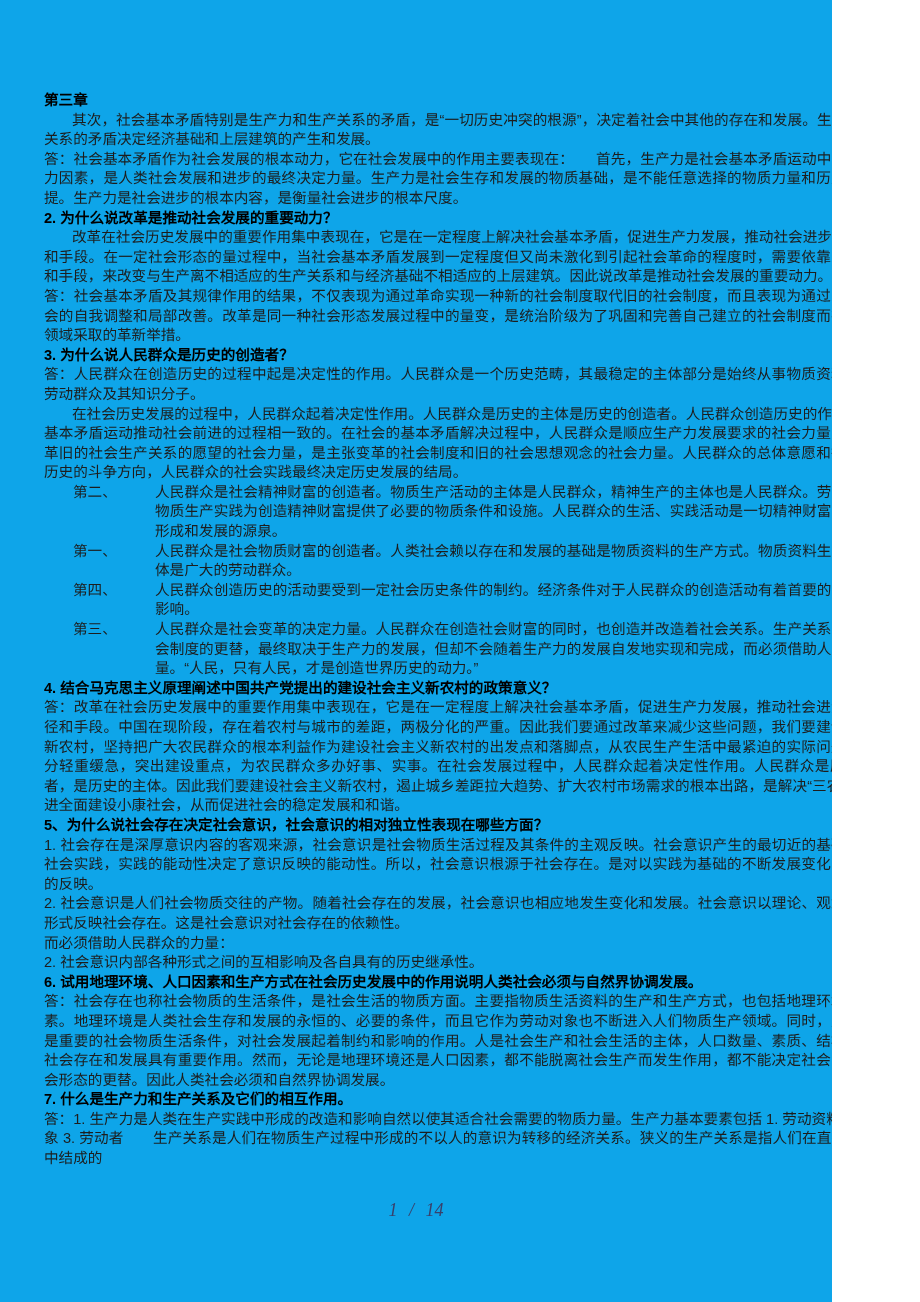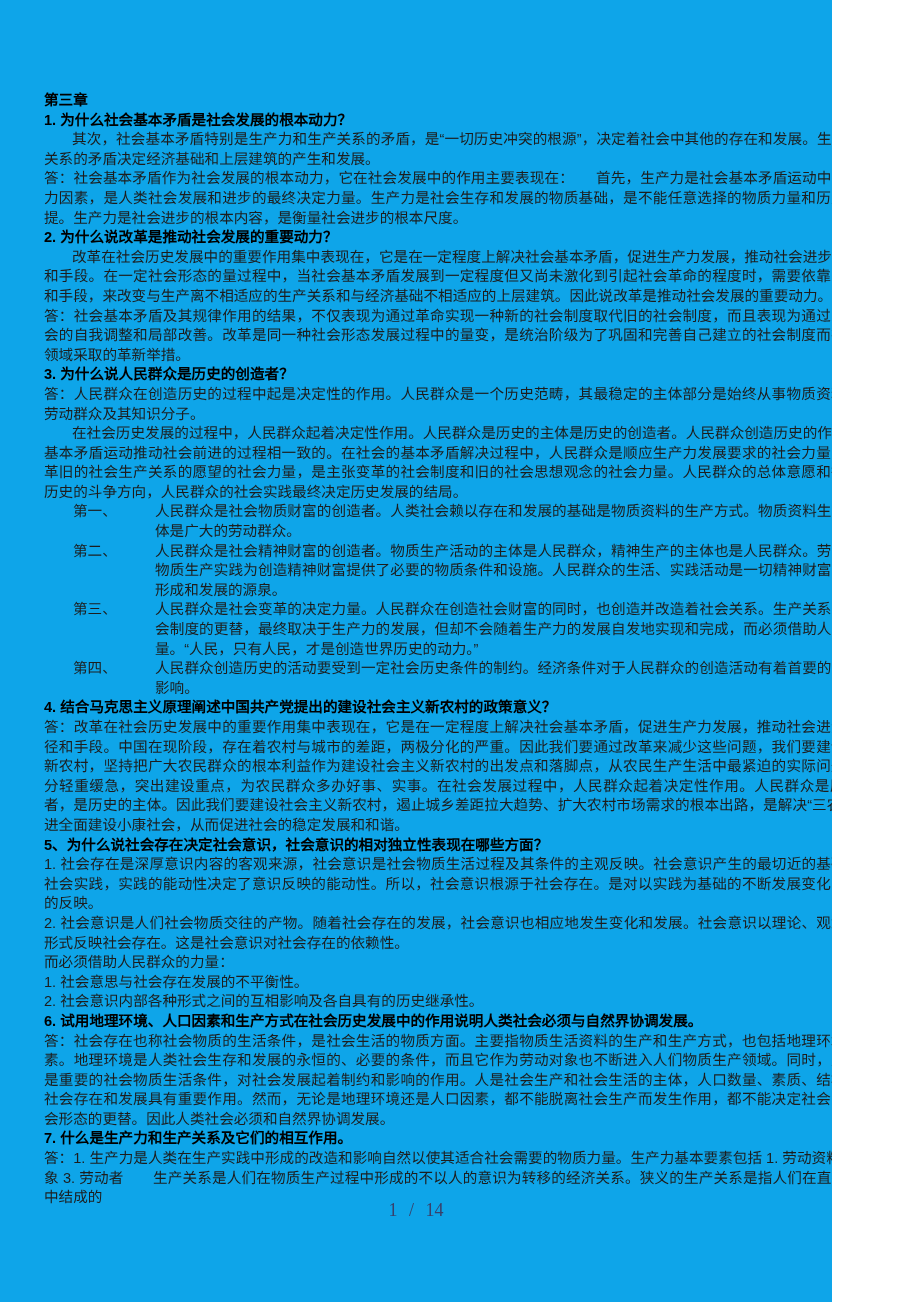--- a/index.html
+++ b/index.html
@@ -39,61 +39,60 @@
   .footer {
     position: absolute;
     left: 0;
     top: 1200px;
     width: 100%;
     text-align: center;
     font-family: "Liberation Serif", "DejaVu Serif", serif;
     font-size: 18px;
     word-spacing: 7px;
     color: #39406b;
+    font-style: italic;
   }
 </style>
 </head>
 <body>
 
 <div class="page">
   <div class="content">
     <div class="chapter">第三章</div>
     <div>
-        <div class="q-heading">1. 为什么社会基本矛盾是社会发展的根本动力？</div>
         <p class="para indent">其次，社会基本矛盾特别是生产力和生产关系的矛盾，是“一切历史冲突的根源”，决定着社会中其他的存在和发展。生产力和生产关系的矛盾决定经济基础和上层建筑的产生和发展。</p>
         <p class="para">答：社会基本矛盾作为社会发展的根本动力，它在社会发展中的作用主要表现在：　　首先，生产力是社会基本矛盾运动中最基本的动力因素，是人类社会发展和进步的最终决定力量。生产力是社会生存和发展的物质基础，是不能任意选择的物质力量和历史活动的前提。生产力是社会进步的根本内容，是衡量社会进步的根本尺度。</p>
         <div class="q-heading">2. 为什么说改革是推动社会发展的重要动力？</div>
         <p class="para indent">改革在社会历史发展中的重要作用集中表现在，它是在一定程度上解决社会基本矛盾，促进生产力发展，推动社会进步的有效途径和手段。在一定社会形态的量过程中，当社会基本矛盾发展到一定程度但又尚未激化到引起社会革命的程度时，需要依靠改革的途径和手段，来改变与生产离不相适应的生产关系和与经济基础不相适应的上层建筑。因此说改革是推动社会发展的重要动力。</p>
         <p class="para">答：社会基本矛盾及其规律作用的结果，不仅表现为通过革命实现一种新的社会制度取代旧的社会制度，而且表现为通过改革实现社会的自我调整和局部改善。改革是同一种社会形态发展过程中的量变，是统治阶级为了巩固和完善自己建立的社会制度而在社会各个领域采取的革新举措。</p>
         <div class="q-heading">3. 为什么说人民群众是历史的创造者？</div>
         <p class="para">答：人民群众在创造历史的过程中起是决定性的作用。人民群众是一个历史范畴，其最稳定的主体部分是始终从事物质资料的生产的劳动群众及其知识分子。</p>
         <p class="para indent">在社会历史发展的过程中，人民群众起着决定性作用。人民群众是历史的主体是历史的创造者。人民群众创造历史的作用是同社会基本矛盾运动推动社会前进的过程相一致的。在社会的基本矛盾解决过程中，人民群众是顺应生产力发展要求的社会力量，是具有变革旧的社会生产关系的愿望的社会力量，是主张变革的社会制度和旧的社会思想观念的社会力量。人民群众的总体意愿和行动代表了历史的斗争方向，人民群众的社会实践最终决定历史发展的结局。</p>
         <div class="list-item">
+          <span class="marker">第二、</span>
+          <span class="li-text">人民群众是社会精神财富的创造者。物质生产活动的主体是人民群众，精神生产的主体也是人民群众。劳动人民通过物质生产实践为创造精神财富提供了必要的物质条件和设施。人民群众的生活、实践活动是一切精神财富、精神产品形成和发展的源泉。</span>
+        </div>
+        <div class="list-item">
           <span class="marker">第一、</span>
           <span class="li-text">人民群众是社会物质财富的创造者。人类社会赖以存在和发展的基础是物质资料的生产方式。物质资料生产活动的主体是广大的劳动群众。</span>
         </div>
         <div class="list-item">
-          <span class="marker">第二、</span>
-          <span class="li-text">人民群众是社会精神财富的创造者。物质生产活动的主体是人民群众，精神生产的主体也是人民群众。劳动人民通过物质生产实践为创造精神财富提供了必要的物质条件和设施。人民群众的生活、实践活动是一切精神财富、精神产品形成和发展的源泉。</span>
+          <span class="marker">第四、</span>
+          <span class="li-text">人民群众创造历史的活动要受到一定社会历史条件的制约。经济条件对于人民群众的创造活动有着首要的、决定性的影响。</span>
         </div>
         <div class="list-item">
           <span class="marker">第三、</span>
           <span class="li-text">人民群众是社会变革的决定力量。人民群众在创造社会财富的同时，也创造并改造着社会关系。生产关系的变革，社会制度的更替，最终取决于生产力的发展，但却不会随着生产力的发展自发地实现和完成，而必须借助人民群众的力量。“人民，只有人民，才是创造世界历史的动力。”</span>
-        </div>
-        <div class="list-item">
-          <span class="marker">第四、</span>
-          <span class="li-text">人民群众创造历史的活动要受到一定社会历史条件的制约。经济条件对于人民群众的创造活动有着首要的、决定性的影响。</span>
         </div>
         <div class="q-heading">4. 结合马克思主义原理阐述中国共产党提出的建设社会主义新农村的政策意义？</div>
         <p class="para">答：改革在社会历史发展中的重要作用集中表现在，它是在一定程度上解决社会基本矛盾，促进生产力发展，推动社会进步的有效途径和手段。中国在现阶段，存在着农村与城市的差距，两极分化的严重。因此我们要通过改革来减少这些问题，我们要建设社会主要新农村，坚持把广大农民群众的根本利益作为建设社会主义新农村的出发点和落脚点，从农民生产生活中最紧迫的实际问题入手，区分轻重缓急，突出建设重点，为农民群众多办好事、实事。在社会发展过程中，人民群众起着决定性作用。人民群众是历史的创造者，是历史的主体。因此我们要建设社会主义新农村，遏止城乡差距拉大趋势、扩大农村市场需求的根本出路，是解决“三农”问题、促进全面建设小康社会，从而促进社会的稳定发展和和谐。</p>
         <div class="q-heading">5、为什么说社会存在决定社会意识，社会意识的相对独立性表现在哪些方面？</div>
         <p class="para">1. 社会存在是深厚意识内容的客观来源，社会意识是社会物质生活过程及其条件的主观反映。社会意识产生的最切近的基础是人类的社会实践，实践的能动性决定了意识反映的能动性。所以，社会意识根源于社会存在。是对以实践为基础的不断发展变化的现实世界的反映。</p>
         <p class="para">2. 社会意识是人们社会物质交往的产物。随着社会存在的发展，社会意识也相应地发生变化和发展。社会意识以理论、观念、心理等形式反映社会存在。这是社会意识对社会存在的依赖性。</p>
         <p class="para">而必须借助人民群众的力量：</p>
-        <p class="para">1. 社会意思与社会存在发展的不平衡性。</p>
         <p class="para">2. 社会意识内部各种形式之间的互相影响及各自具有的历史继承性。</p>
         <div class="q-heading">6. 试用地理环境、人口因素和生产方式在社会历史发展中的作用说明人类社会必须与自然界协调发展。</div>
         <p class="para">答：社会存在也称社会物质的生活条件，是社会生活的物质方面。主要指物质生活资料的生产和生产方式，也包括地理环境和人口因素。地理环境是人类社会生存和发展的永恒的、必要的条件，而且它作为劳动对象也不断进入人们物质生产领域。同时，人口因素也是重要的社会物质生活条件，对社会发展起着制约和影响的作用。人是社会生产和社会生活的主体，人口数量、素质、结构等状况对社会存在和发展具有重要作用。然而，无论是地理环境还是人口因素，都不能脱离社会生产而发生作用，都不能决定社会的性质和社会形态的更替。因此人类社会必须和自然界协调发展。</p>
         <div class="q-heading">7. 什么是生产力和生产关系及它们的相互作用。</div>
         <p class="para">答：1. 生产力是人类在生产实践中形成的改造和影响自然以使其适合社会需要的物质力量。生产力基本要素包括 1. 劳动资料 2. 劳动对象 3. 劳动者　　生产关系是人们在物质生产过程中形成的不以人的意识为转移的经济关系。狭义的生产关系是指人们在直接生产过程中结成的</p>
       </div>
   </div>
   <div class="footer">1 / 14</div>
 </div>
 

